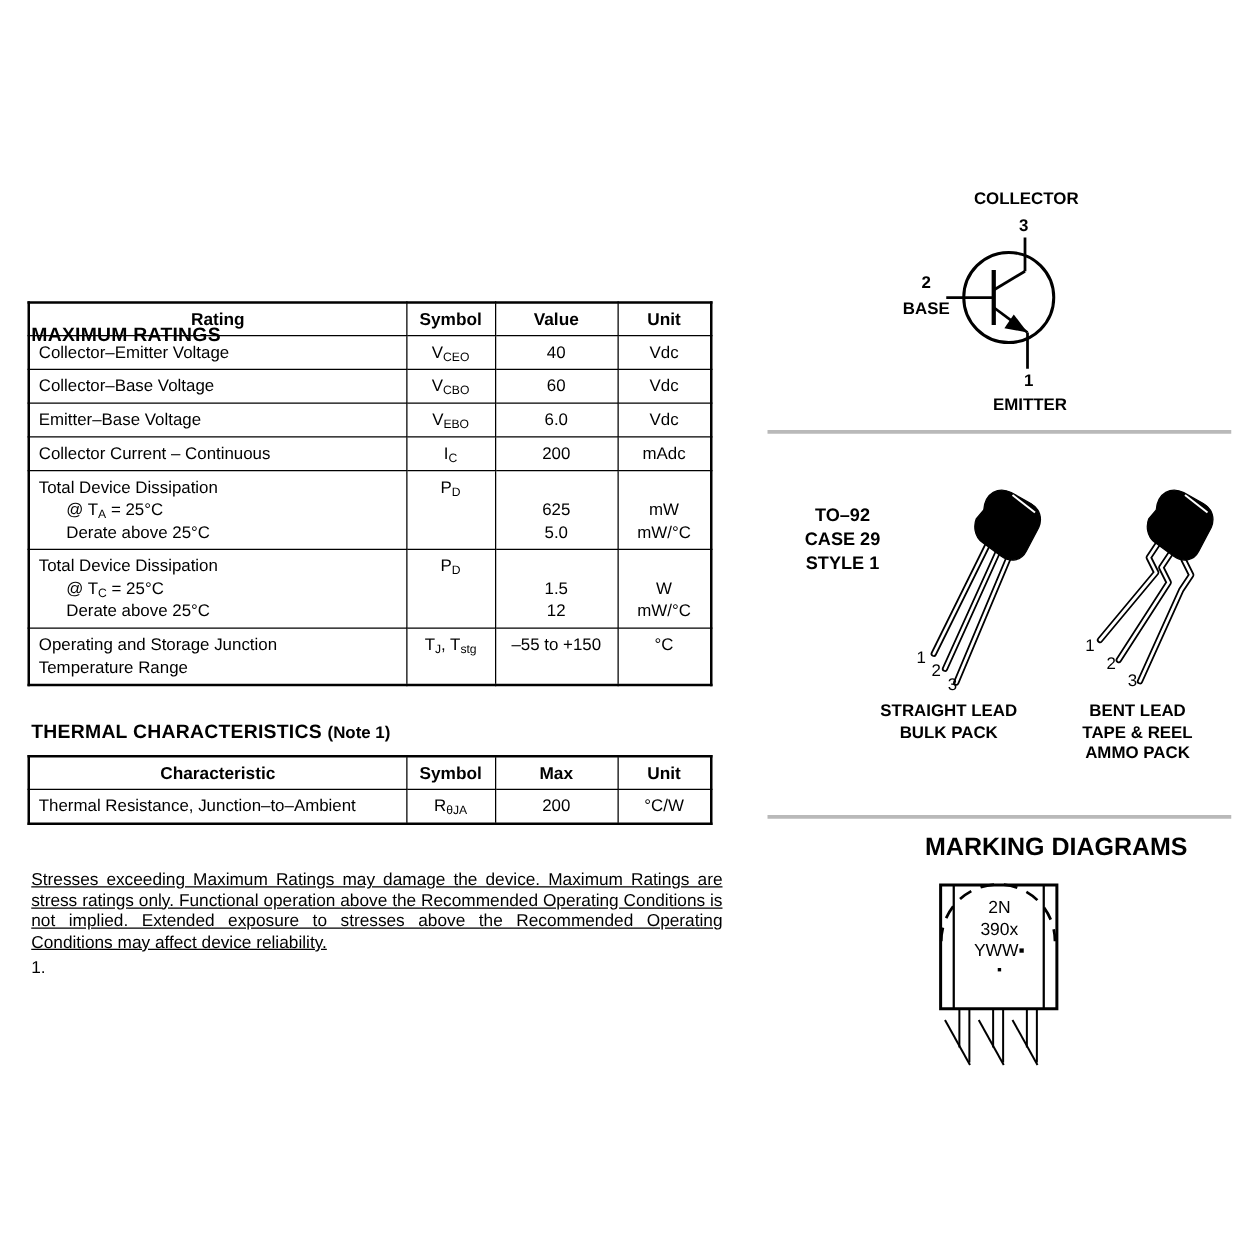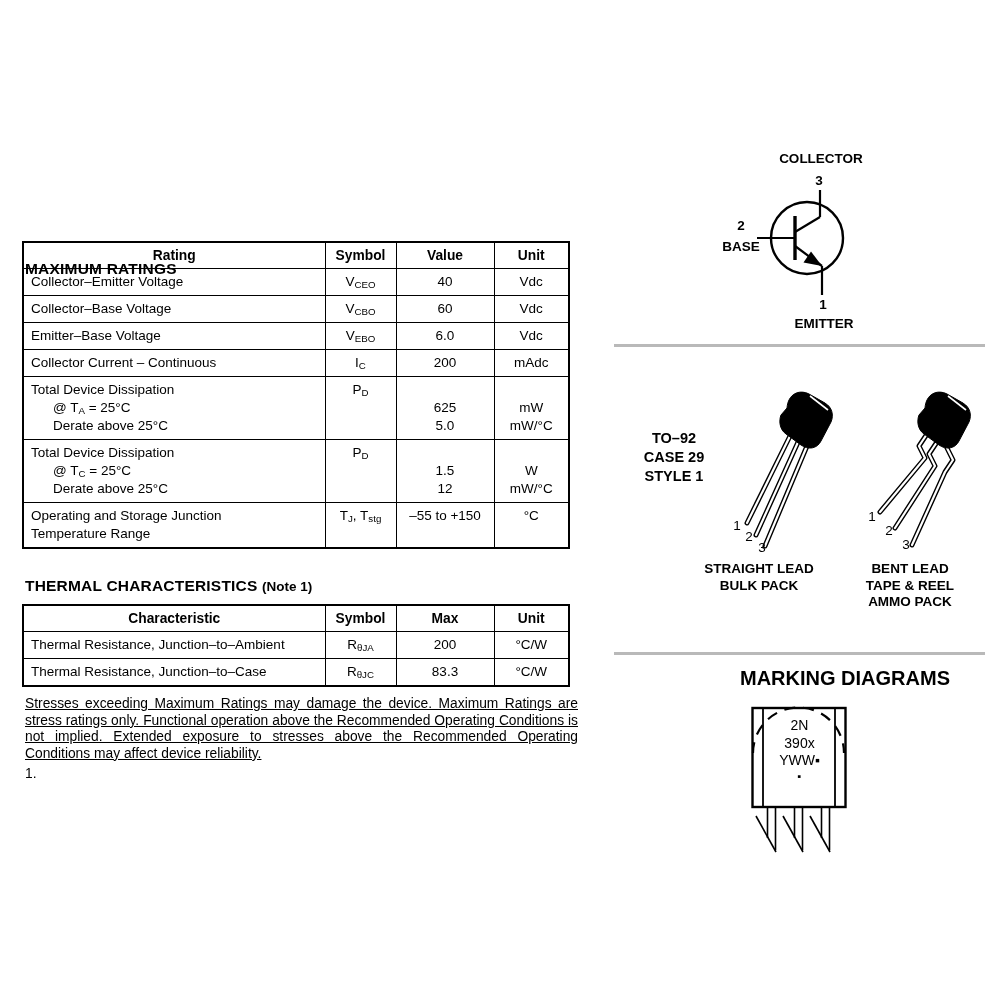--- a/index.html
+++ b/index.html
@@ -28,21 +28,21 @@
                line-height:16.6px;text-align:justify;text-decoration:underline;}
   #note-1{position:absolute;left:25px;top:766px;width:553px;font-size:13.8px;line-height:16.6px;
           display:flex;}
   #note-1 .num{width:23px;flex:none;}
 
   
   .divider{position:absolute;left:614px;width:371px;height:3px;background:#b9b9b9;}
   svg text{font-family:"Liberation Sans","DejaVu Sans",sans-serif;}
   .svg-label{font-size:13.5px;font-weight:bold;}
   .svg-pin{font-size:13.5px;}
-  #case-info{position:absolute;left:628px;top:429px;width:92px;text-align:center;
+  #case-info{position:absolute;left:628px;top:404px;width:92px;text-align:center;
              font-weight:bold;font-size:14.5px;line-height:19px;}
   .pkg-caption{position:absolute;text-align:center;font-weight:bold;font-size:13.5px;line-height:16.5px;}
   #straight-caption{left:688px;top:561px;width:142px;}
   #bent-caption{left:839px;top:561px;width:142px;}
   #marking-title{position:absolute;left:650px;top:667px;width:300px;text-align:right;
                  font-weight:bold;font-size:20px;}
   #marking-pkg{position:absolute;left:740px;top:700px;width:120px;height:165px;}
   #marking-text{position:absolute;left:13px;top:17px;width:93px;text-align:center;
                 font-size:14px;line-height:17.5px;}
   #marking-text .sq-line{font-size:11px;line-height:13px;}
@@ -207,34 +207,20 @@
       <tbody>
         <tr>
           <td class="c-rating">
             <div class="line">Thermal Resistance, Junction–to–Ambient</div>
           </td>
           <td class="c-mid">
             <div class="line">R<sub>θJA</sub></div>
           </td>
           <td class="c-mid">
             <div class="line">200</div>
-          </td>
-          <td class="c-mid">
-            <div class="line">°C/W</div>
-          </td>
-        </tr>
-        <tr>
-          <td class="c-rating">
-            <div class="line">Thermal Resistance, Junction–to–Case</div>
-          </td>
-          <td class="c-mid">
-            <div class="line">R<sub>θJC</sub></div>
-          </td>
-          <td class="c-mid">
-            <div class="line">83.3</div>
           </td>
           <td class="c-mid">
             <div class="line">°C/W</div>
           </td>
         </tr>
       </tbody>
     </table>
 
   <div id="notes-block">Stresses exceeding Maximum Ratings may damage the device. Maximum Ratings are stress ratings only. Functional operation above the Recommended Operating Conditions is not implied. Extended exposure to stresses above the Recommended Operating Conditions may affect device reliability.</div>
   <div id="note-1">

